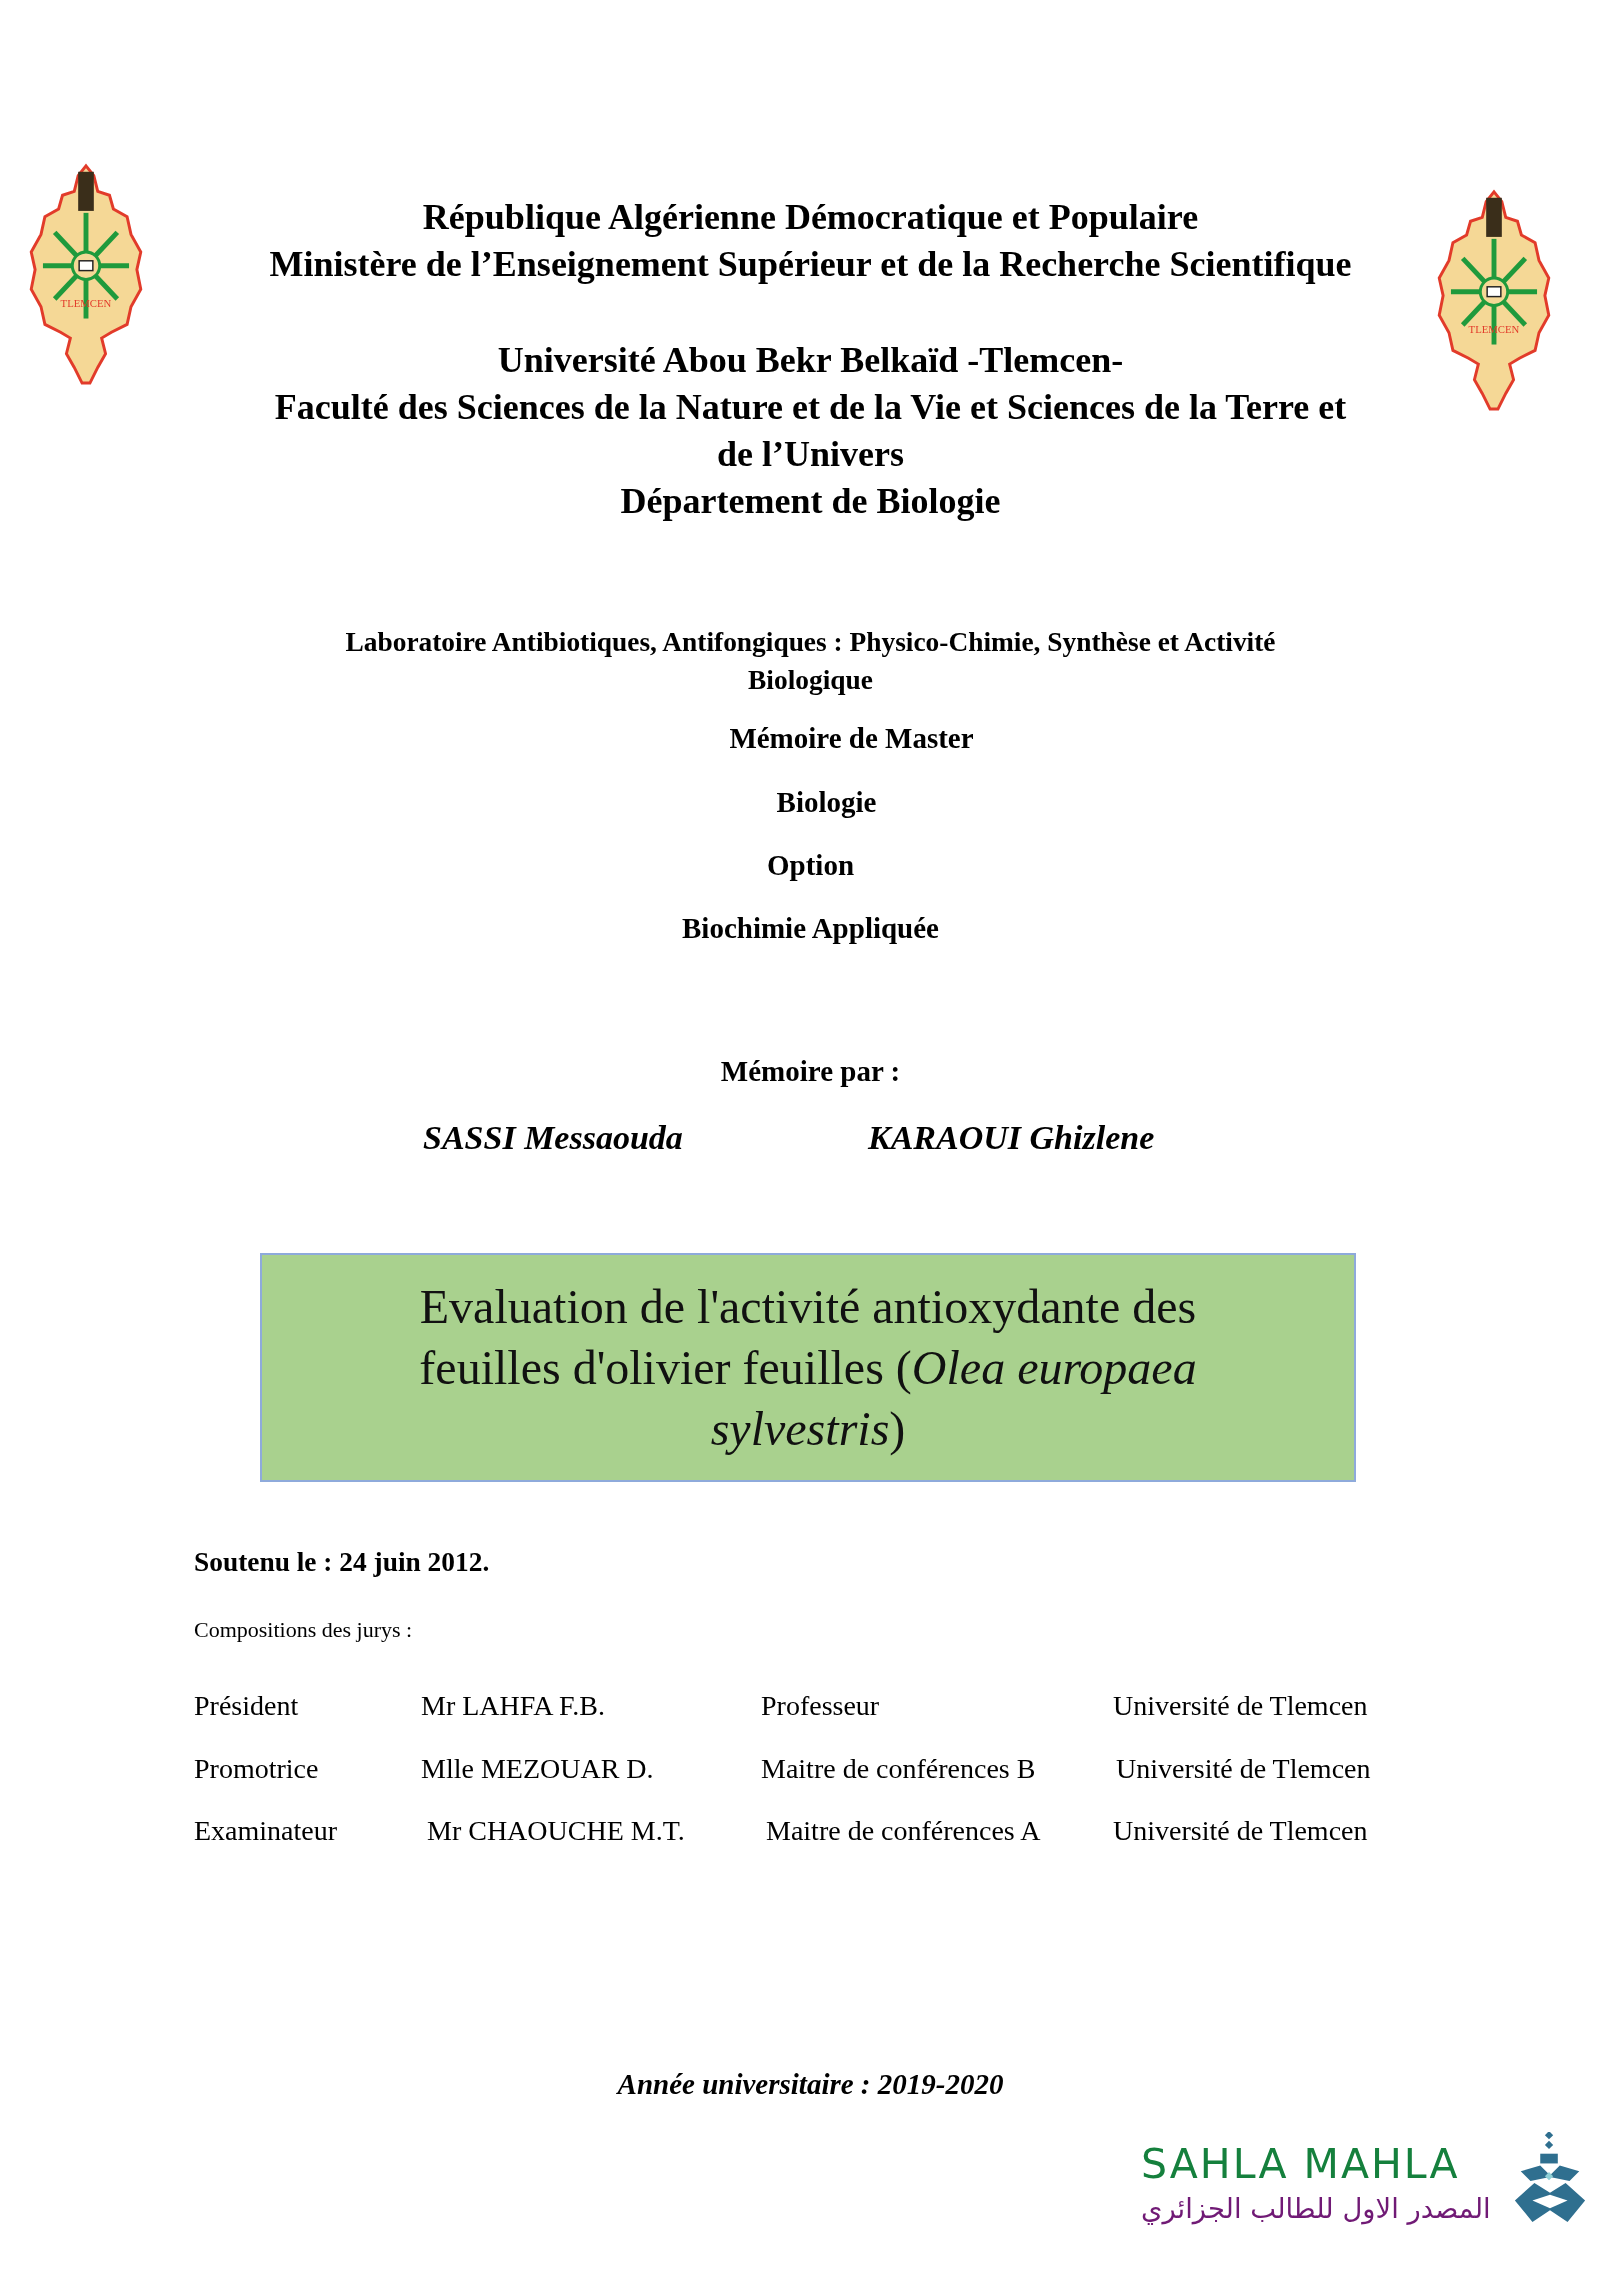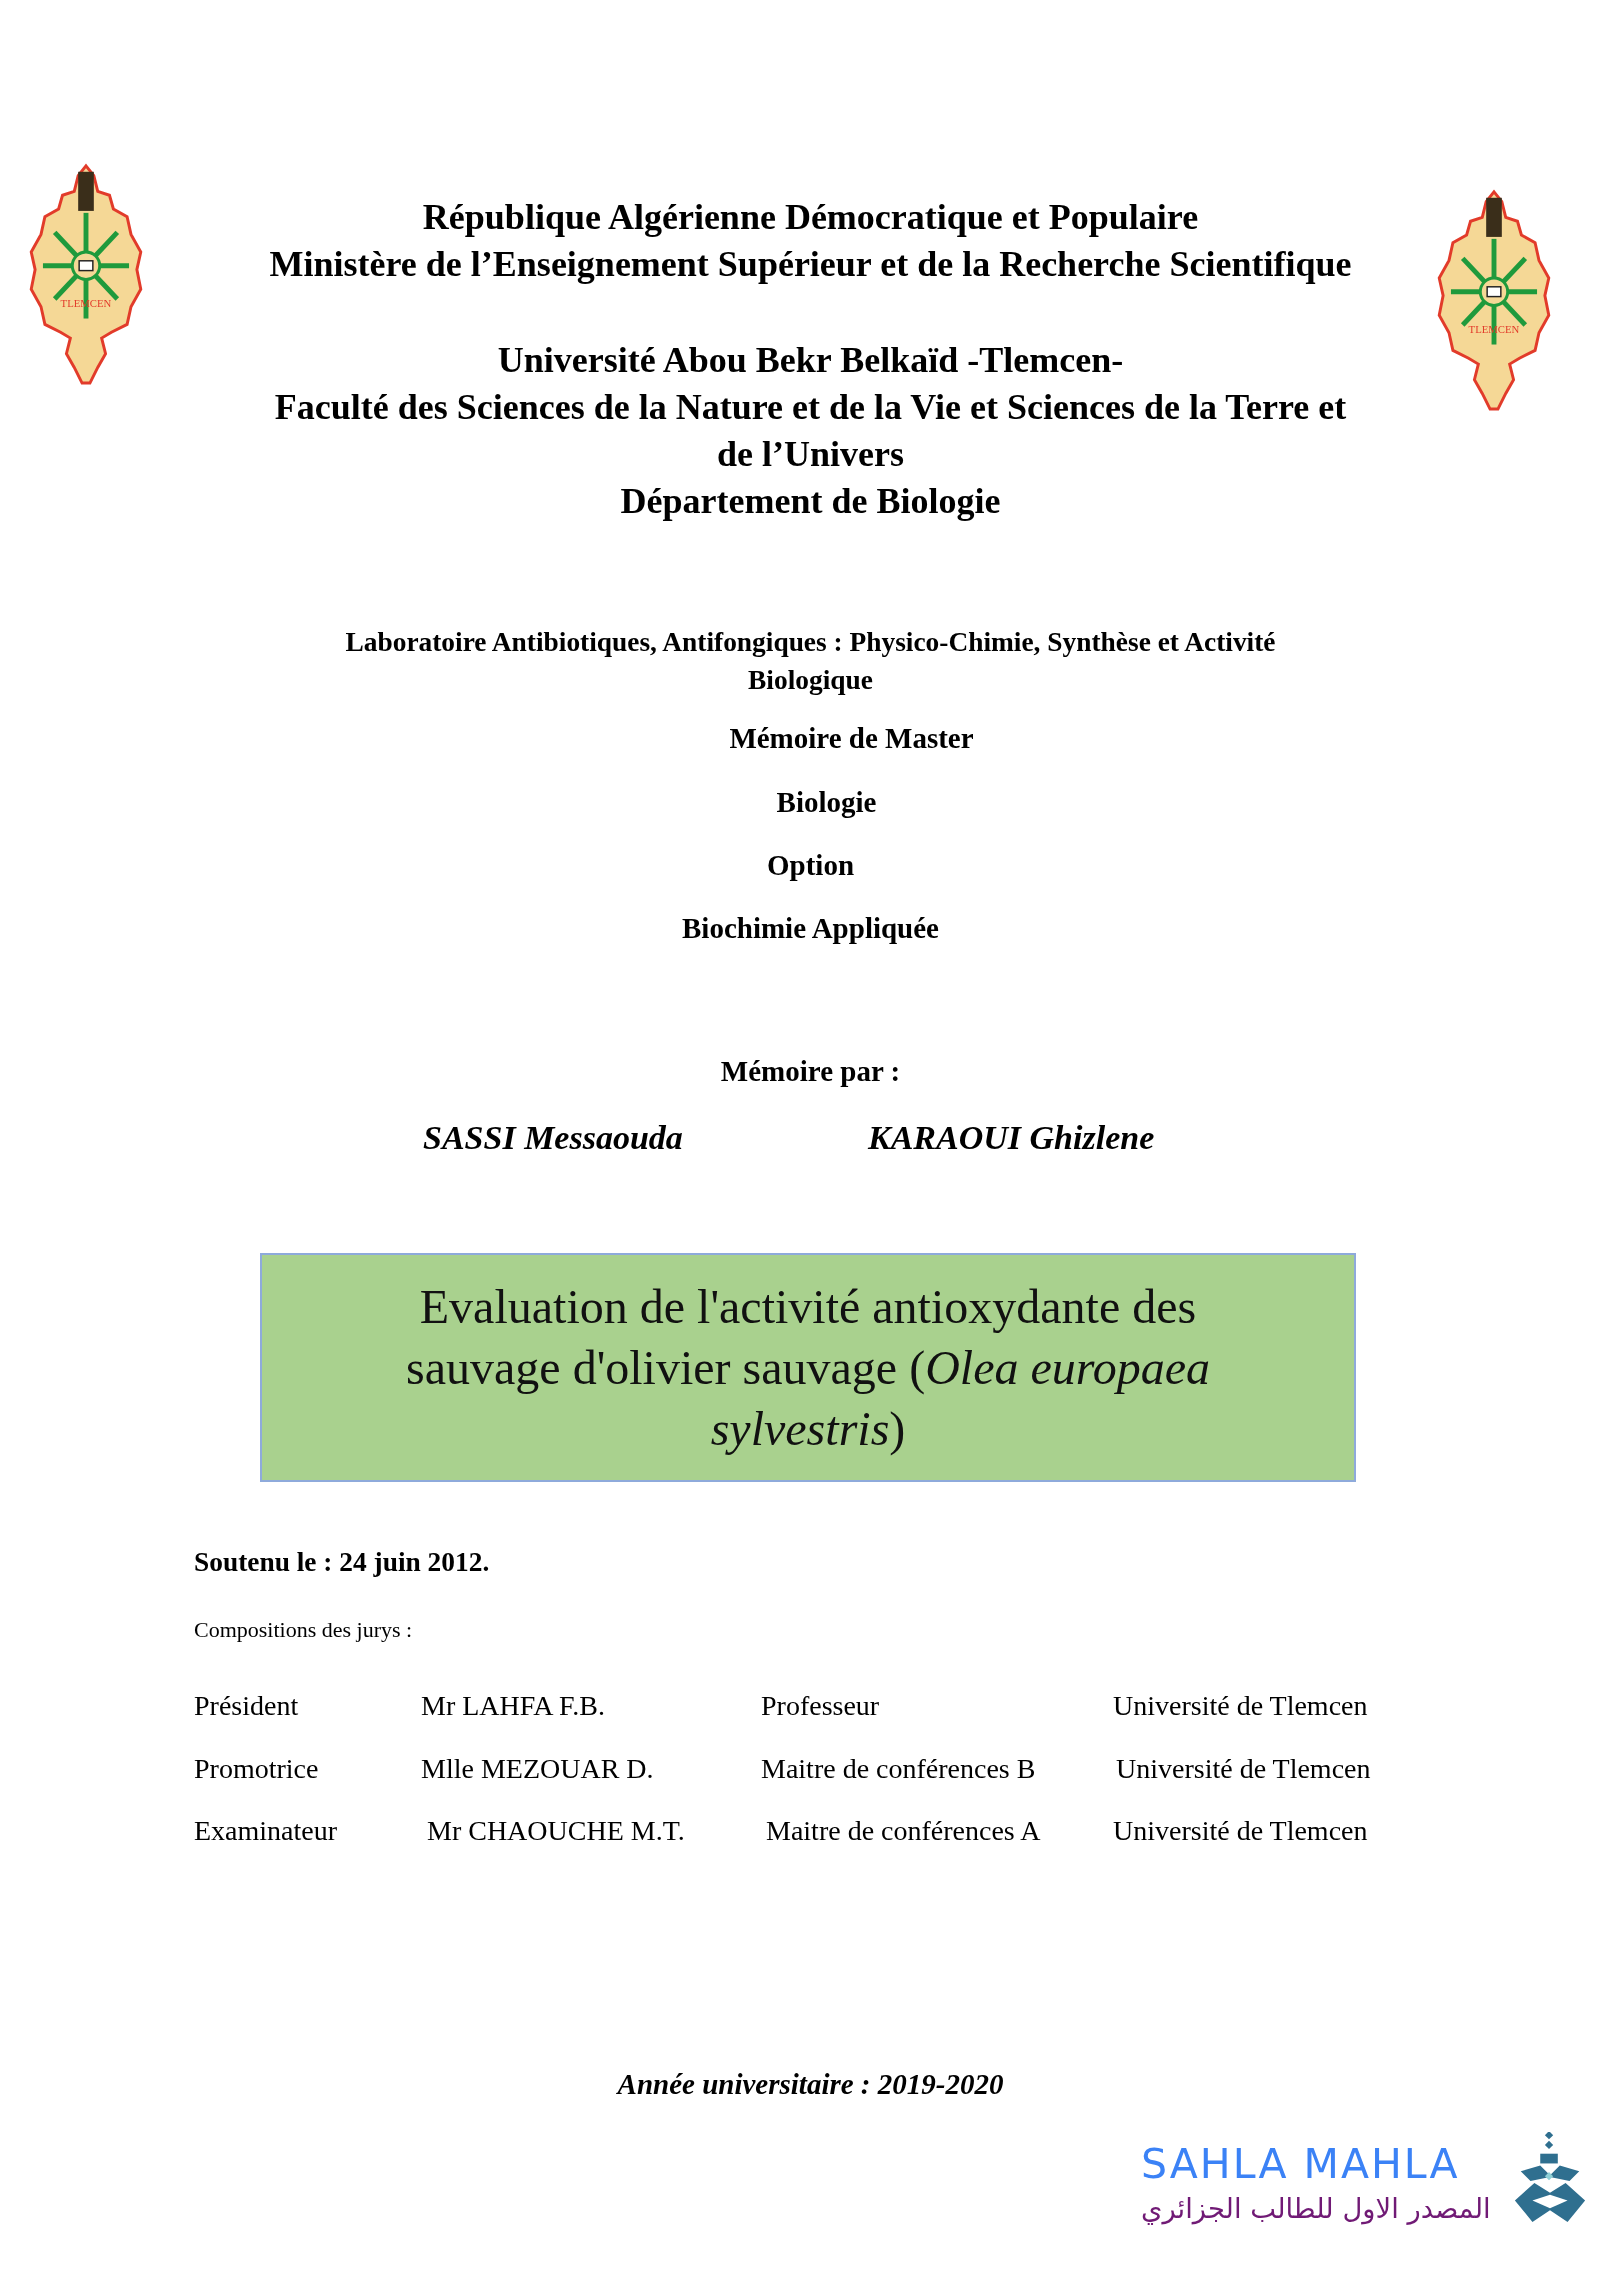--- a/index.html
+++ b/index.html
@@ -13,21 +13,21 @@
   .title-box { left: 260px; top: 1253px; width: 1096px; height: 229px; background: #a9d18e; border: 2.9px solid #8eaadb; box-sizing: border-box; display: flex; align-items: center; justify-content: center; text-align: center; }
   .title-text { font-size: 48px; line-height: 61px; color: #111; padding: 0 39px; }
   .title-text i { font-style: italic; }
   .soutenu { left: 194px; top: 1547px; font-size: 27.4px; font-weight: bold; }
   .compo { left: 194px; top: 1617px; font-size: 22px; }
   .jury-row { left: 194px; width: 1274px; height: 39px; font-size: 28px; }
   .jury-row span { position: absolute; white-space: nowrap; }
   .annee { font-size: 29px; font-weight: bold; font-style: italic; }
   .logo { width: 114px; height: 225px; }
   .sahla { left: 1141px; top: 2132px; width: 451px; height: 118px; }
-  .sahla-text { position: absolute; left: 0; top: 7.8px; font-family: "DejaVu Sans", sans-serif; font-size: 41px; letter-spacing: 2px; color: #3b82f6; font-weight: normal; }
+  .sahla-text { position: absolute; left: 0; top: 7.8px; font-family: "DejaVu Sans", sans-serif; font-size: 41px; letter-spacing: 2px; color: #15803d; font-weight: normal; }
   .sahla-ar { position: absolute; left: 0; top: 61px; font-family: "DejaVu Sans", sans-serif; font-size: 27.4px; color: #701a75; direction: rtl; width: 372px; text-align: left; }
 </style>
 </head>
 <body>
 
 <div class="abs logo" style="left:29px; top:162px;">
   <svg width="114" height="225" viewBox="0 0 116 230">
     <path d="M58 4 L66 14 L70 30 L82 34 L86 48 L100 56 L104 74 L114 92 L110 110 L114 130 L104 148 L100 166 L84 174 L74 180 L78 196 L70 210 L62 226 L54 226 L46 210 L38 196 L42 180 L32 174 L16 166 L12 148 L2 130 L6 110 L2 92 L12 74 L16 56 L30 48 L34 34 L46 30 L50 14 Z" fill="#f5d896" stroke="#e23b2a" stroke-width="3"></path>
     <rect x="50" y="10" width="16" height="40" fill="#3a2e1a"></rect>
     <line x1="58" y1="52" x2="58" y2="160" stroke="#1f9a3c" stroke-width="5"></line>
@@ -70,21 +70,21 @@
 <div class="abs center mid" style="top:849px;">Option</div>
 <div class="abs center mid" style="top:912px;">Biochimie Appliquée</div>
 
 <div class="abs center mid" style="top:1055px;">Mémoire par :</div>
 <div class="abs names" style="left:423px; top:1119px;">SASSI Messaouda</div>
 <div class="abs names" style="left:868px; top:1119px;">KARAOUI Ghizlene</div>
 
 <div class="abs title-box">
   <div class="title-text">
     <div>Evaluation de l'activité antioxydante des</div>
-    <div><span>sauvage d'olivier sauvage (</span><i>Olea europaea</i></div>
+    <div><span>feuilles d'olivier feuilles (</span><i>Olea europaea</i></div>
     <div><i>sylvestris</i><span>)</span></div>
   </div>
 </div>
 
 <div class="abs soutenu">Soutenu le : 24 juin 2012.</div>
 
 <div class="abs compo">Compositions des jurys :</div>
 
 <div class="abs jury-row" style="top:1690px;">
   <span style="left:0;">Président</span>

